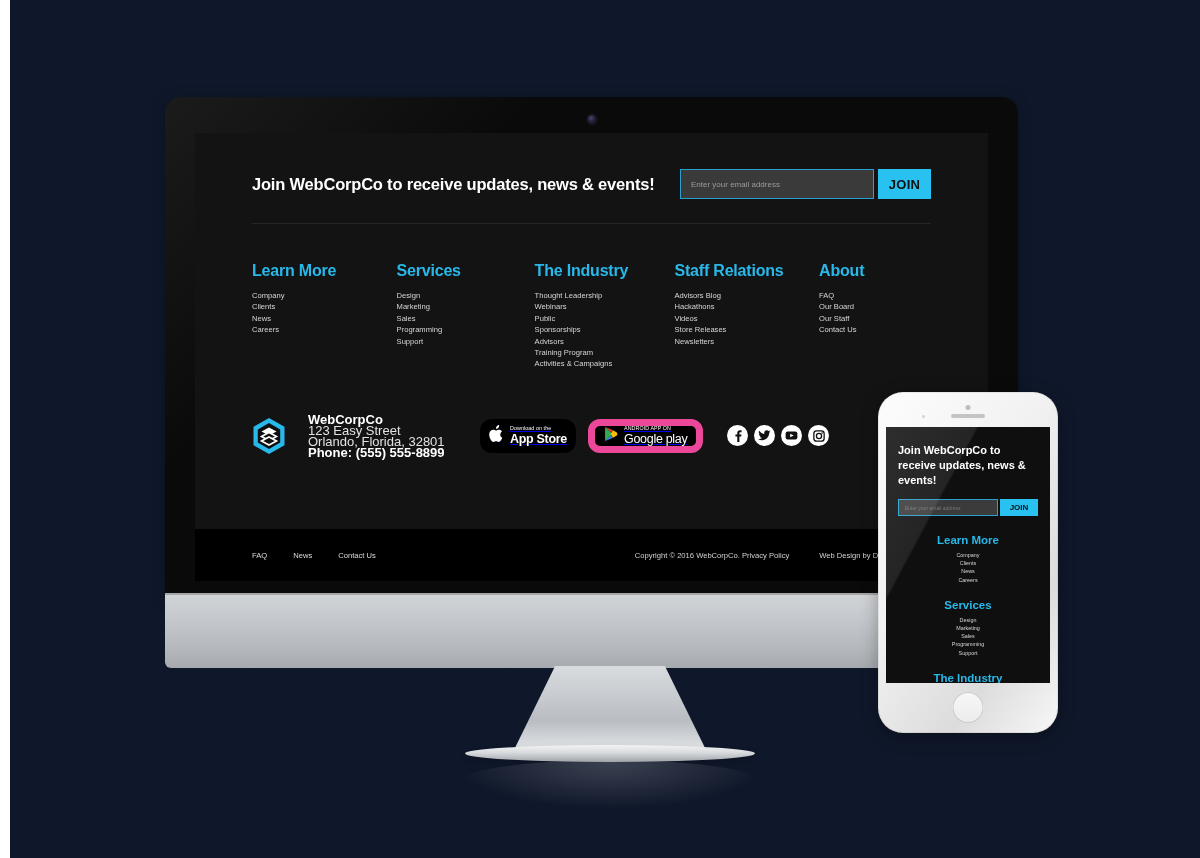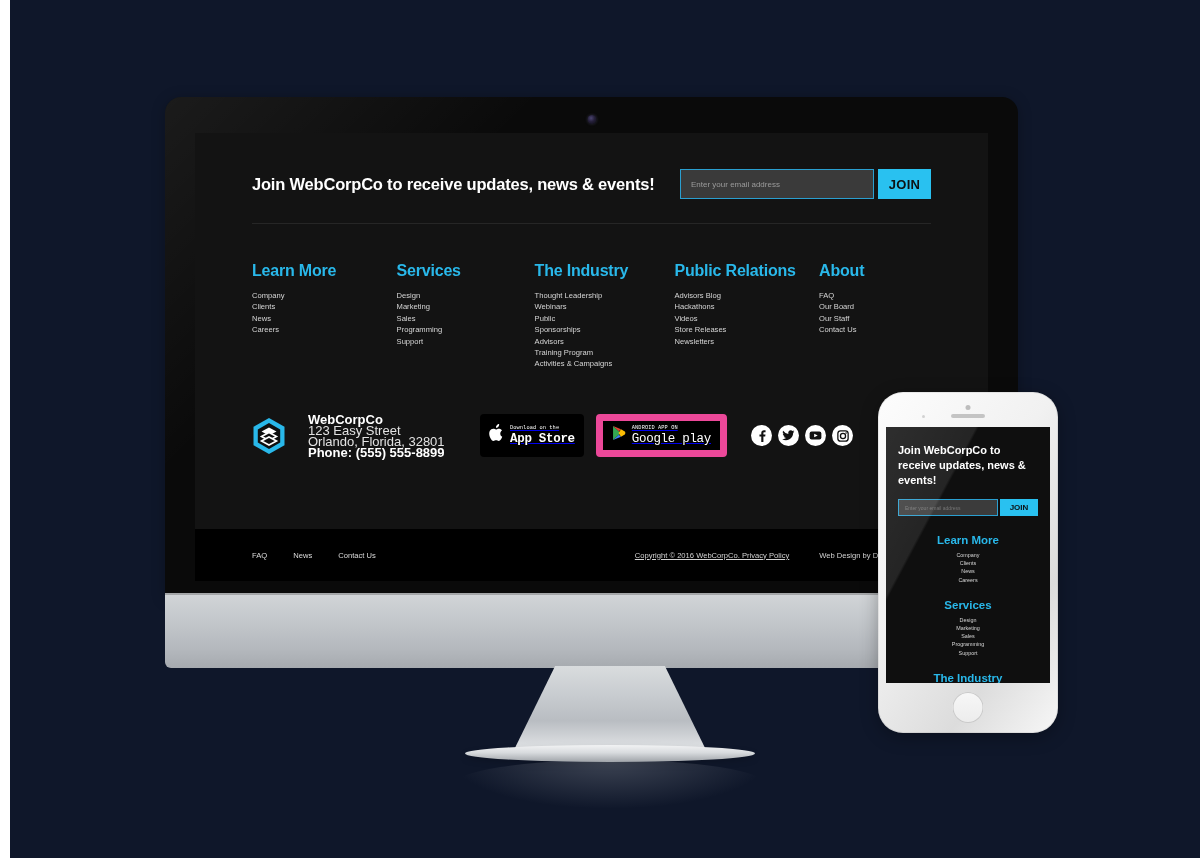--- a/index.html
+++ b/index.html
@@ -112,42 +112,42 @@
     display: flex; align-items: center;
     padding-top: 14px; padding-bottom: 20px;
   }
   .brand-logo { width: 34px; height: 38px; margin-right: 22px; flex: none; }
   .addr { color: #e2e2e2; font-size: 13px; line-height: 11px; width: 150px; flex: none; }
   .addr .nm { font-weight: bold; color: #ffffff; }
   .addr .ph { font-weight: bold; color: #ffffff; }
 
   .badges { display: flex; gap: 12px; margin-left: 22px; }
   .badge {
-    height: 43px; background: #000; border-radius: 4px;
-    display: flex; align-items: center; padding: 0 9px; gap: 6px; font-family: Liberation Mono, monospace;
+    height: 34px; background: #000; border-radius: 12px;
+    display: flex; align-items: center; padding: 0 9px; gap: 6px;
   }
   .badge-g { border: 7px solid #ec4899; }
   .badge-txt { display: flex; flex-direction: column; line-height: 1; }
   .badge-small { color: #fff; font-size: 5.3px; letter-spacing: 0.1px; }
   .badge-big { color: #fff; font-size: 12.5px; font-weight: bold; letter-spacing: -0.3px; margin-top: 1.5px; }
   .badge-big.light { font-weight: normal; }
 
   .socials { display: flex; gap: 6px; margin-left: 24px; }
   .soc {
     width: 21px; height: 21px; border-radius: 50%; background: #fff;
     display: flex; align-items: center; justify-content: center; flex: none;
   }
 
   .bottom-bar {
     position: absolute; left: 0; bottom: 0; width: 100%; height: 52px;
     background: #000000; display: flex; align-items: center; padding: 0 57px;
   }
   .bb-left { display: flex; gap: 26px; }
   .bb-link { color: #dcdcdc; font-size: 7.6px; text-decoration: none; }
-  .bb-mid { margin-left: auto; color: #d2d2d2; font-size: 7.6px; text-decoration: underline; }
+  .bb-mid { margin-left: auto; color: #d2d2d2; font-size: 7.6px; }
   .bb-right { margin-left: 30px; color: #d2d2d2; font-size: 7.6px; white-space: nowrap; }
 
   
   .phone { position: absolute; left: 868px; top: 392px; width: 180px; height: 341px; }
   .phone-body {
     position: absolute; inset: 0; border-radius: 25px;
     background: linear-gradient(125deg, #fdfdfd 0%, #f1f1f1 42%, #dcdcdc 74%, #f7f7f7 100%);
     box-shadow: 0 4px 18px rgba(0,0,0,0.30), inset 0 0 0 1px rgba(0,0,0,0.07);
   }
   .phone-cam {
@@ -243,21 +243,21 @@
               <a class="col-link" href="#">Thought Leadership</a>
               <a class="col-link" href="#">Webinars</a>
               <a class="col-link" href="#">Public</a>
               <a class="col-link" href="#">Sponsorships</a>
               <a class="col-link" href="#">Advisors</a>
               <a class="col-link" href="#">Training Program</a>
               <a class="col-link" href="#">Activities &amp; Campaigns</a>
             </div>
 
             <div class="col col-4">
-              <div class="col-head">Public Relations</div>
+              <div class="col-head">Staff Relations</div>
               <a class="col-link" href="#">Advisors Blog</a>
               <a class="col-link" href="#">Hackathons</a>
               <a class="col-link" href="#">Videos</a>
               <a class="col-link" href="#">Store Releases</a>
               <a class="col-link" href="#">Newsletters</a>
             </div>
 
             <div class="col col-5">
               <div class="col-head">About</div>
               <a class="col-link" href="#">FAQ</a>

